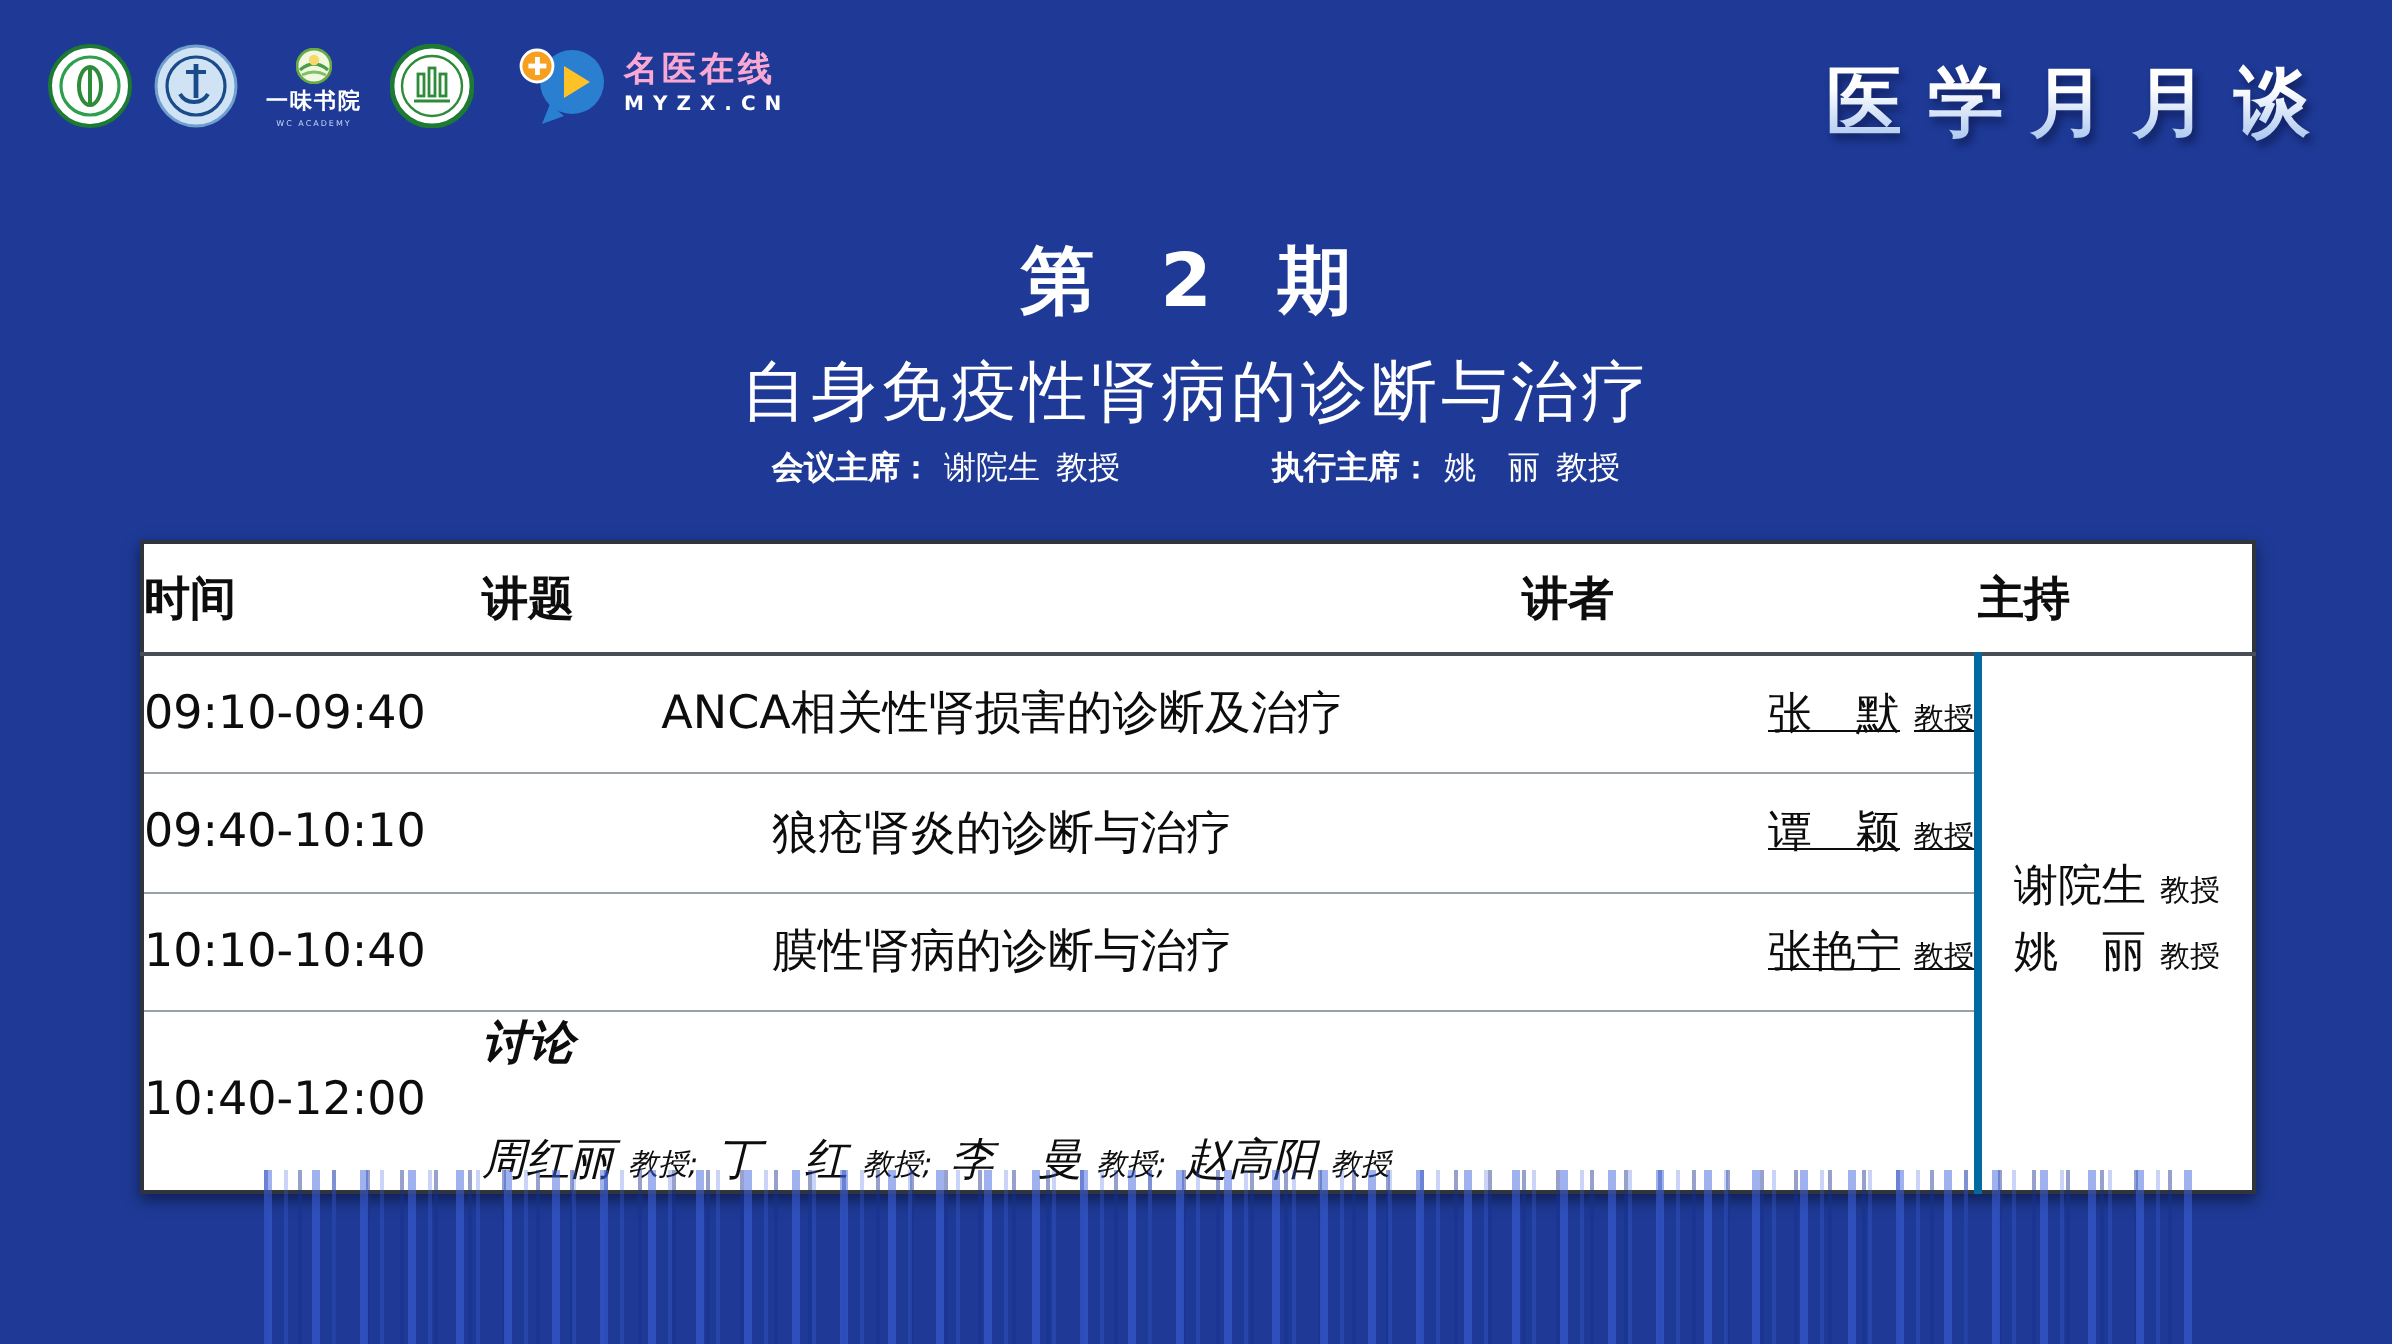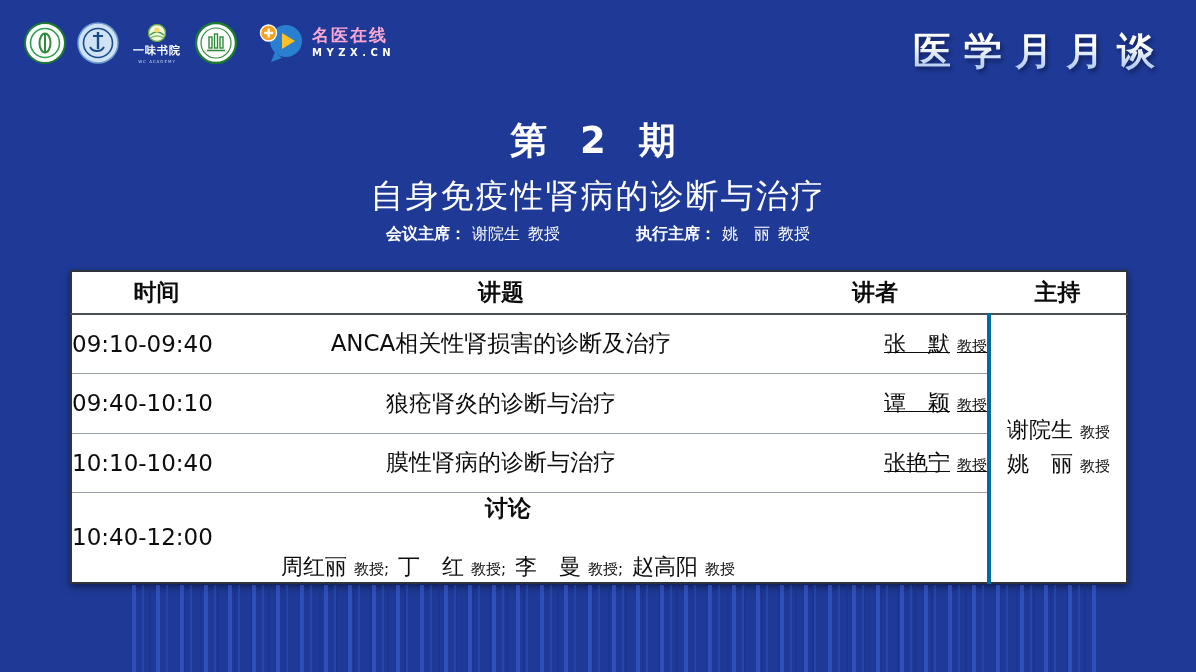--- a/index.html
+++ b/index.html
@@ -52,33 +52,33 @@
 
   
   .agenda-wrap { position:absolute; top:270px; left:70px; }
   table.agenda {
     width:1056px; border-collapse:collapse; table-layout:fixed;
     background:#ffffff; border:2px solid #30343c; color:#0d0d0d;
     box-shadow:0 3px 7px rgba(0,0,15,0.5);
   }
   col.c-time { width:170px; } col.c-topic { width:520px; }
   col.c-speaker { width:228px; } col.c-host { width:138px; }
-  .agenda th { height:43px; font-size:23px; font-weight:bold; text-align:center;
+  .agenda th { height:56px; font-size:23px; font-weight:bold; text-align:left;
                border-bottom:2px solid #494d55; }
   .agenda td { border-top:1px solid #9aa0a8; }
   .agenda .r1 td { height:59px; } .agenda .r2 td { height:60px; }
   .agenda .r3 td { height:59px; } .agenda .r4 td { height:88px; }
   td.cell-time { font-size:23px; text-align:left; white-space:nowrap; }
   td.cell-topic { font-size:23px; text-align:center; }
   td.cell-speaker { text-align:right; white-space:nowrap;text-decoration:underline; }
   .person-name { font-size:22px; }
   .person-degree { font-size:15px; margin-left:7px; }
   td.cell-host { border-left:4px solid #0369a1; text-align:center; vertical-align:middle; }
   .host-line { white-space:nowrap; line-height:31px; }
-  td.cell-discussion { text-align:center; padding-right:212px; vertical-align:middle; }
+  td.cell-discussion { padding-right:212px; vertical-align:middle;font-style:italic; }
   .disc-title { font-size:23px; font-weight:bold; margin-bottom:9px; }
   .disc-names { font-size:22px; white-space:nowrap;margin-top:28px; }
   .disc-sep { font-size:15px; margin-right:9px; }
 
   
   .barcode {
     position:absolute; top:585px; left:132px; width:968px; height:87px;
     background:
       repeating-linear-gradient(90deg, rgba(64,100,222,0.50) 0 4px, rgba(64,100,222,0) 4px 10px,
         rgba(64,100,222,0.28) 10px 12px, rgba(64,100,222,0) 12px 24px),

